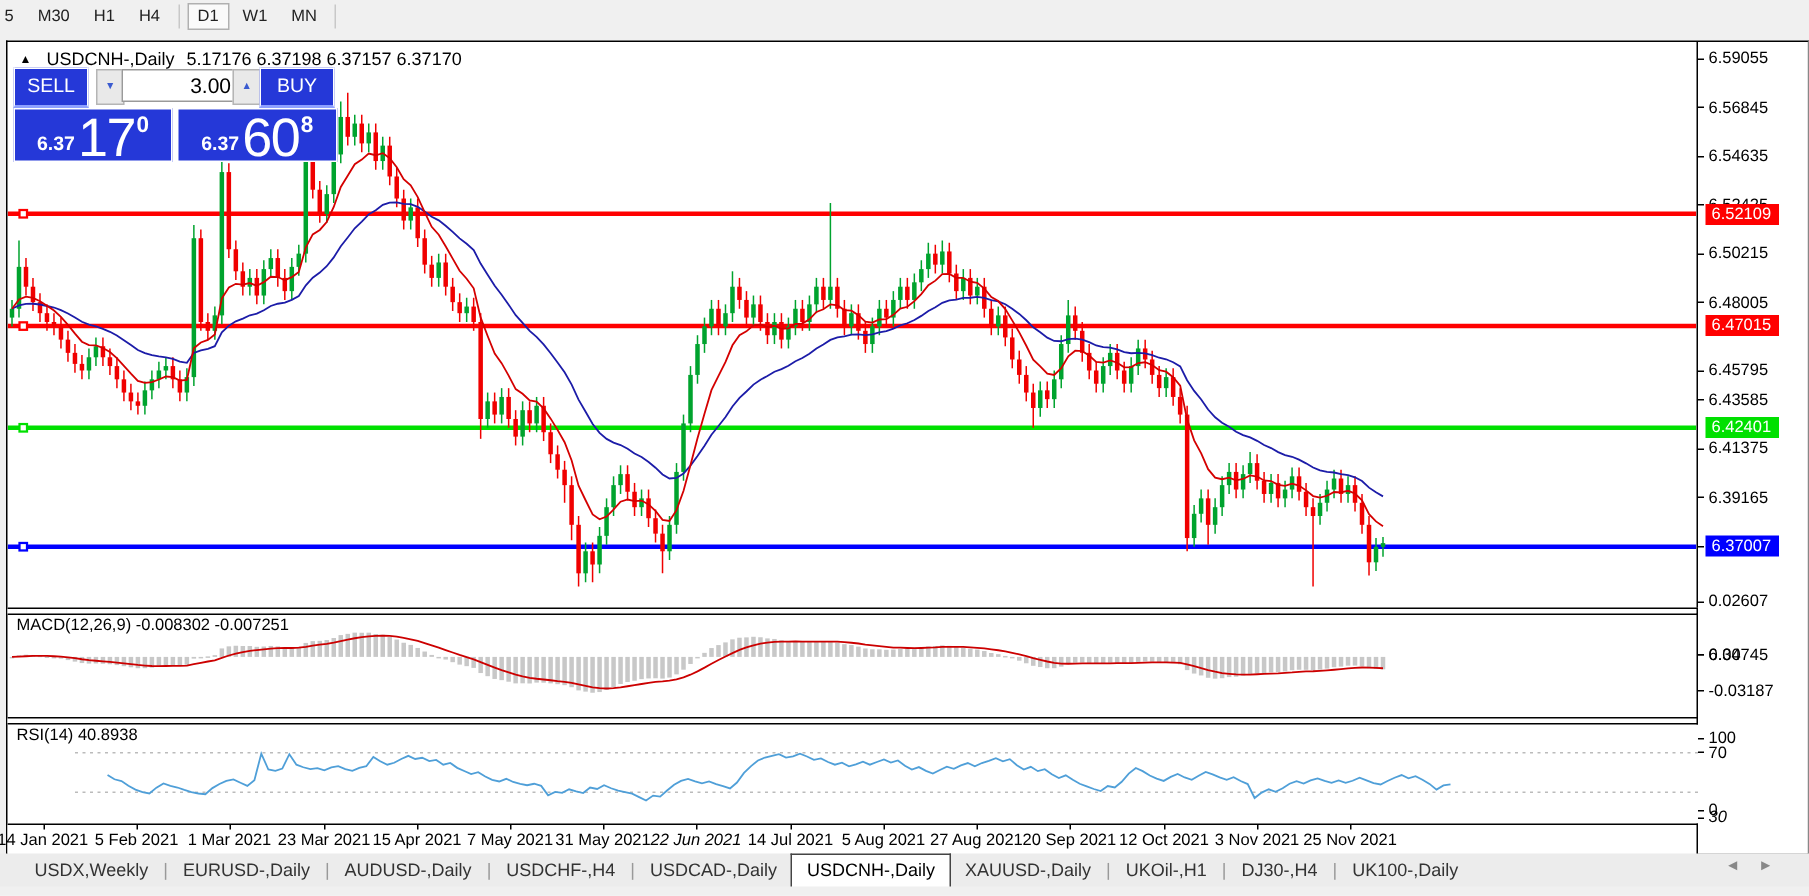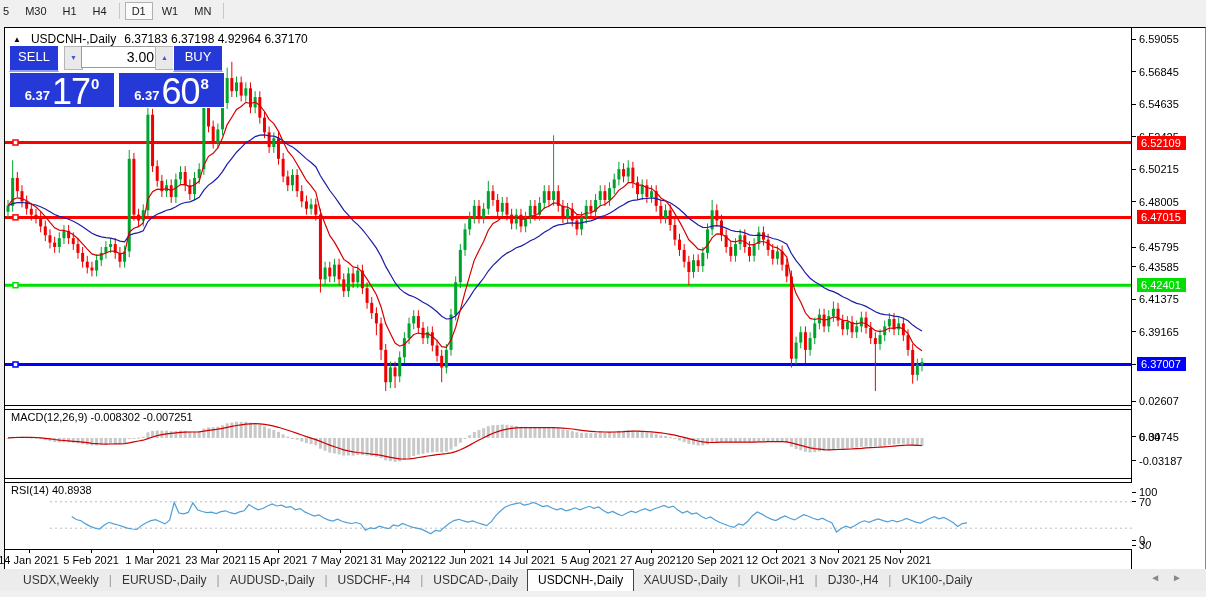--- a/index.html
+++ b/index.html
@@ -491,21 +491,21 @@
             <rect x="910.8367346938776" y="336.58089668616003" width="3" height="10.288499025340684" fill="#00a32e"></rect>
             <line x1="917" y1="329.9668615984405" x2="917" y2="343.1949317738796" stroke="#00a32e" stroke-width="1"></line>
             <rect x="915.5" y="334.0822612085778" width="3" height="2.4986354775822406" fill="#00a32e"></rect>
           </g>
           <path d="M3.0,177.8L7.7,175.6L12.3,174.6L17.0,174.5L21.7,175.0L26.3,176.0L31.0,177.0L35.6,178.8L40.3,181.0L45.0,183.7L49.6,186.5L54.3,188.4L59.0,189.6L63.6,191.2L68.3,193.2L72.9,195.7L77.6,198.8L82.3,202.0L86.9,205.3L91.6,207.4L96.3,208.8L100.9,209.6L105.6,210.2L110.3,211.3L114.9,213.1L119.6,213.9L124.2,207.3L128.9,205.6L133.6,204.6L138.2,202.8L142.9,193.5L147.6,189.1L152.2,186.2L156.9,184.4L161.6,182.2L166.2,181.1L170.9,178.8L175.5,176.0L180.2,174.5L184.9,173.8L189.5,171.9L194.2,169.4L198.9,162.2L203.5,157.1L208.2,153.7L212.8,149.5L217.5,143.6L222.2,136.1L226.8,130.3L231.5,124.2L236.2,119.7L240.8,114.9L245.5,112.1L250.2,108.6L254.8,107.1L259.5,106.9L264.1,107.9L268.8,108.1L273.5,109.9L278.1,113.0L282.8,116.5L287.5,118.9L292.1,122.5L296.8,126.6L301.4,130.9L306.1,134.5L310.8,138.7L315.4,147.7L320.1,155.1L324.8,162.5L329.4,168.5L334.1,175.1L338.8,182.1L343.4,187.2L348.1,192.6L352.7,196.6L357.4,201.6L362.1,207.5L366.7,213.7L371.4,220.2L376.1,228.4L380.7,238.4L385.4,246.5L390.1,254.7L394.7,260.6L399.4,264.6L404.0,267.1L408.7,268.7L413.4,271.2L418.0,274.3L422.7,276.7L427.4,280.0L432.0,283.8L436.7,288.3L441.3,291.0L446.0,290.6L450.7,287.7L455.3,282.4L460.0,276.0L464.7,269.1L469.3,261.8L474.0,256.0L478.7,250.0L483.3,243.0L488.0,237.3L492.6,233.0L497.3,228.4L502.0,225.1L506.6,222.7L511.3,219.8L516.0,218.1L520.6,215.8L525.3,212.8L529.9,210.7L534.6,207.8L539.3,204.3L543.9,201.7L548.6,198.6L553.3,196.9L557.9,196.3L562.6,195.1L567.3,194.9L571.9,195.4L576.6,194.9L581.2,193.6L585.9,192.8L590.6,191.1L595.2,188.9L599.9,187.5L604.6,185.3L609.2,182.6L613.9,179.3L618.6,176.8L623.2,173.9L627.9,172.3L632.5,171.8L637.2,170.6L641.9,170.5L646.5,169.9L651.2,170.6L655.9,172.1L660.5,172.9L665.2,174.8L669.8,177.8L674.5,181.3L679.2,185.5L683.8,190.2L688.5,193.5L693.2,197.1L697.8,199.3L702.5,199.5L707.2,198.1L711.8,197.7L716.5,198.4L721.1,200.1L725.8,202.3L730.5,203.4L735.1,203.7L739.8,204.9L744.5,206.8L749.1,207.5L753.8,207.2L758.4,207.6L763.1,208.7L767.8,210.5L772.4,211.5L777.1,213.5L781.8,216.3L786.4,225.5L791.1,232.6L795.8,238.3L800.4,245.0L805.1,250.2L809.7,253.8L814.4,256.5L819.1,259.8L823.7,262.1L828.4,263.6L833.1,265.9L837.7,268.7L842.4,270.7L847.1,273.4L851.7,275.4L856.4,276.5L861.0,278.4L865.7,280.9L870.4,283.7L875.0,285.6L879.7,286.6L884.4,287.0L889.0,288.1L893.7,288.7L898.3,290.2L903.0,292.7L907.7,297.1L912.3,300.2L917.0,302.9" fill="none" stroke="#1c1ca8" stroke-width="1.2"></path>
           <path d="M3.0,177.8L7.7,171.6L12.3,169.8L17.0,170.6L21.7,172.8L26.3,175.9L31.0,179.0L35.6,183.3L40.3,188.6L45.0,194.4L49.6,199.8L54.3,202.1L59.0,202.3L63.6,204.0L68.3,206.7L72.9,210.8L77.6,215.9L82.3,221.1L86.9,225.9L91.6,227.3L96.3,226.8L100.9,225.0L105.6,223.0L110.3,223.4L114.9,225.7L119.6,225.2L124.2,204.2L128.9,200.3L133.6,198.6L138.2,195.0L142.9,170.9L147.6,163.6L152.2,161.2L156.9,161.7L161.6,160.7L166.2,162.5L170.9,160.1L175.5,156.5L180.2,156.7L184.9,158.8L189.5,156.8L194.2,153.3L198.9,136.9L203.5,128.3L208.2,125.3L212.8,120.0L217.5,110.0L222.2,96.6L226.8,89.2L231.5,81.5L236.2,78.4L240.8,74.4L245.5,75.5L250.2,74.1L254.8,77.5L259.5,83.5L264.1,91.4L268.8,95.6L273.5,103.4L278.1,113.4L282.8,123.2L287.5,128.5L292.1,136.2L296.8,144.4L301.4,152.5L306.1,157.8L310.8,164.2L315.4,183.6L320.1,196.0L324.8,207.7L329.4,214.1L334.1,222.4L338.8,231.4L343.4,234.5L348.1,238.9L352.7,239.7L357.4,244.3L362.1,251.1L366.7,258.6L371.4,266.8L376.1,279.0L380.7,295.8L385.4,305.5L390.1,315.0L394.7,318.2L399.4,316.4L404.0,311.7L408.7,306.5L413.4,305.0L418.0,306.1L422.7,305.7L427.4,308.3L432.0,312.6L436.7,318.6L441.3,319.3L446.0,312.1L450.7,299.2L455.3,282.1L460.0,264.1L464.7,247.6L469.3,232.1L474.0,222.6L478.7,213.3L483.3,202.2L488.0,195.5L492.6,192.9L497.3,188.9L502.0,188.4L506.6,190.0L511.3,189.2L516.0,191.3L520.6,190.9L525.3,188.0L529.9,187.7L534.6,184.9L539.3,180.0L543.9,178.2L548.6,174.9L553.3,175.5L557.9,178.7L562.6,179.1L567.3,182.1L571.9,186.4L576.6,187.1L581.2,185.0L585.9,184.8L590.6,181.9L595.2,177.7L599.9,176.5L604.6,172.8L609.2,168.1L613.9,162.1L618.6,159.1L623.2,154.7L627.9,154.6L632.5,157.2L637.2,157.2L641.9,159.8L646.5,160.6L651.2,164.4L655.9,170.0L660.5,172.7L665.2,178.1L669.8,185.6L674.5,193.6L679.2,202.5L683.8,211.8L688.5,216.3L693.2,221.1L697.8,222.0L702.5,217.4L707.2,209.6L711.8,205.8L716.5,206.1L721.1,209.0L725.8,213.2L730.5,213.8L735.1,212.3L739.8,213.8L744.5,216.9L749.1,216.7L753.8,214.0L758.4,213.5L763.1,215.3L767.8,218.8L772.4,219.8L777.1,223.5L781.8,229.1L786.4,251.6L791.1,265.6L795.8,274.2L800.4,284.8L805.1,290.4L809.7,291.5L814.4,290.4L819.1,292.2L823.7,291.3L828.4,288.9L833.1,289.7L837.7,292.3L842.4,292.7L847.1,295.2L851.7,295.9L856.4,294.5L861.0,295.7L865.7,298.9L870.4,302.7L875.0,303.7L879.7,302.5L884.4,300.0L889.0,300.3L893.7,299.2L898.3,301.0L903.0,305.6L907.7,314.8L912.3,319.6L917.0,322.8" fill="none" stroke="#d40000" stroke-width="1.2"></path>
         </svg>
       <div id="chart-header">
         <span class="marker">▲</span>
         <span>USDCNH-,Daily</span>
-        <span>6.37183 6.37198 4.92964 6.37170</span>
+        <span>5.17176 6.37198 6.37157 6.37170</span>
       </div>
       <div id="trade-panel">
         <div id="sell-btn" class="tp-btn" style="background: rgb(37, 56, 216);">SELL</div>
         <div id="vol-spin-down">
           <span>▼</span>
         </div>
         <div id="vol-field">3.00</div>
         <div id="vol-spin-up">
           <span>▲</span>
         </div>
@@ -751,21 +751,21 @@
         <div class="date-label" style="left: 148.037px;">1 Mar 2021</div>
         <div class="date-tick" style="left: 211.037px;"></div>
         <div class="date-label" style="left: 211.037px;">23 Mar 2021</div>
         <div class="date-tick" style="left: 273.025px;"></div>
         <div class="date-label" style="left: 273.025px;">15 Apr 2021</div>
         <div class="date-tick" style="left: 335.012px;"></div>
         <div class="date-label" style="left: 335.012px;">7 May 2021</div>
         <div class="date-tick" style="left: 397px;"></div>
         <div class="date-label" style="left: 397px;">31 May 2021</div>
         <div class="date-tick" style="left: 458.988px;"></div>
-        <div class="date-label" style="left: 458.988px;">22 Jun 2021</div>
+        <div class="date-label" style="left: 458.988px; font-style: italic;">22 Jun 2021</div>
         <div class="date-tick" style="left: 521.987px;"></div>
         <div class="date-label" style="left: 521.987px;">14 Jul 2021</div>
         <div class="date-tick" style="left: 583.975px;"></div>
         <div class="date-label" style="left: 583.975px;">5 Aug 2021</div>
         <div class="date-tick" style="left: 645.962px;"></div>
         <div class="date-label" style="left: 645.962px;">27 Aug 2021</div>
         <div class="date-tick" style="left: 707.95px;"></div>
         <div class="date-label" style="left: 707.95px;">20 Sep 2021</div>
         <div class="date-tick" style="left: 770.95px;"></div>
         <div class="date-label" style="left: 770.95px;">12 Oct 2021</div>

